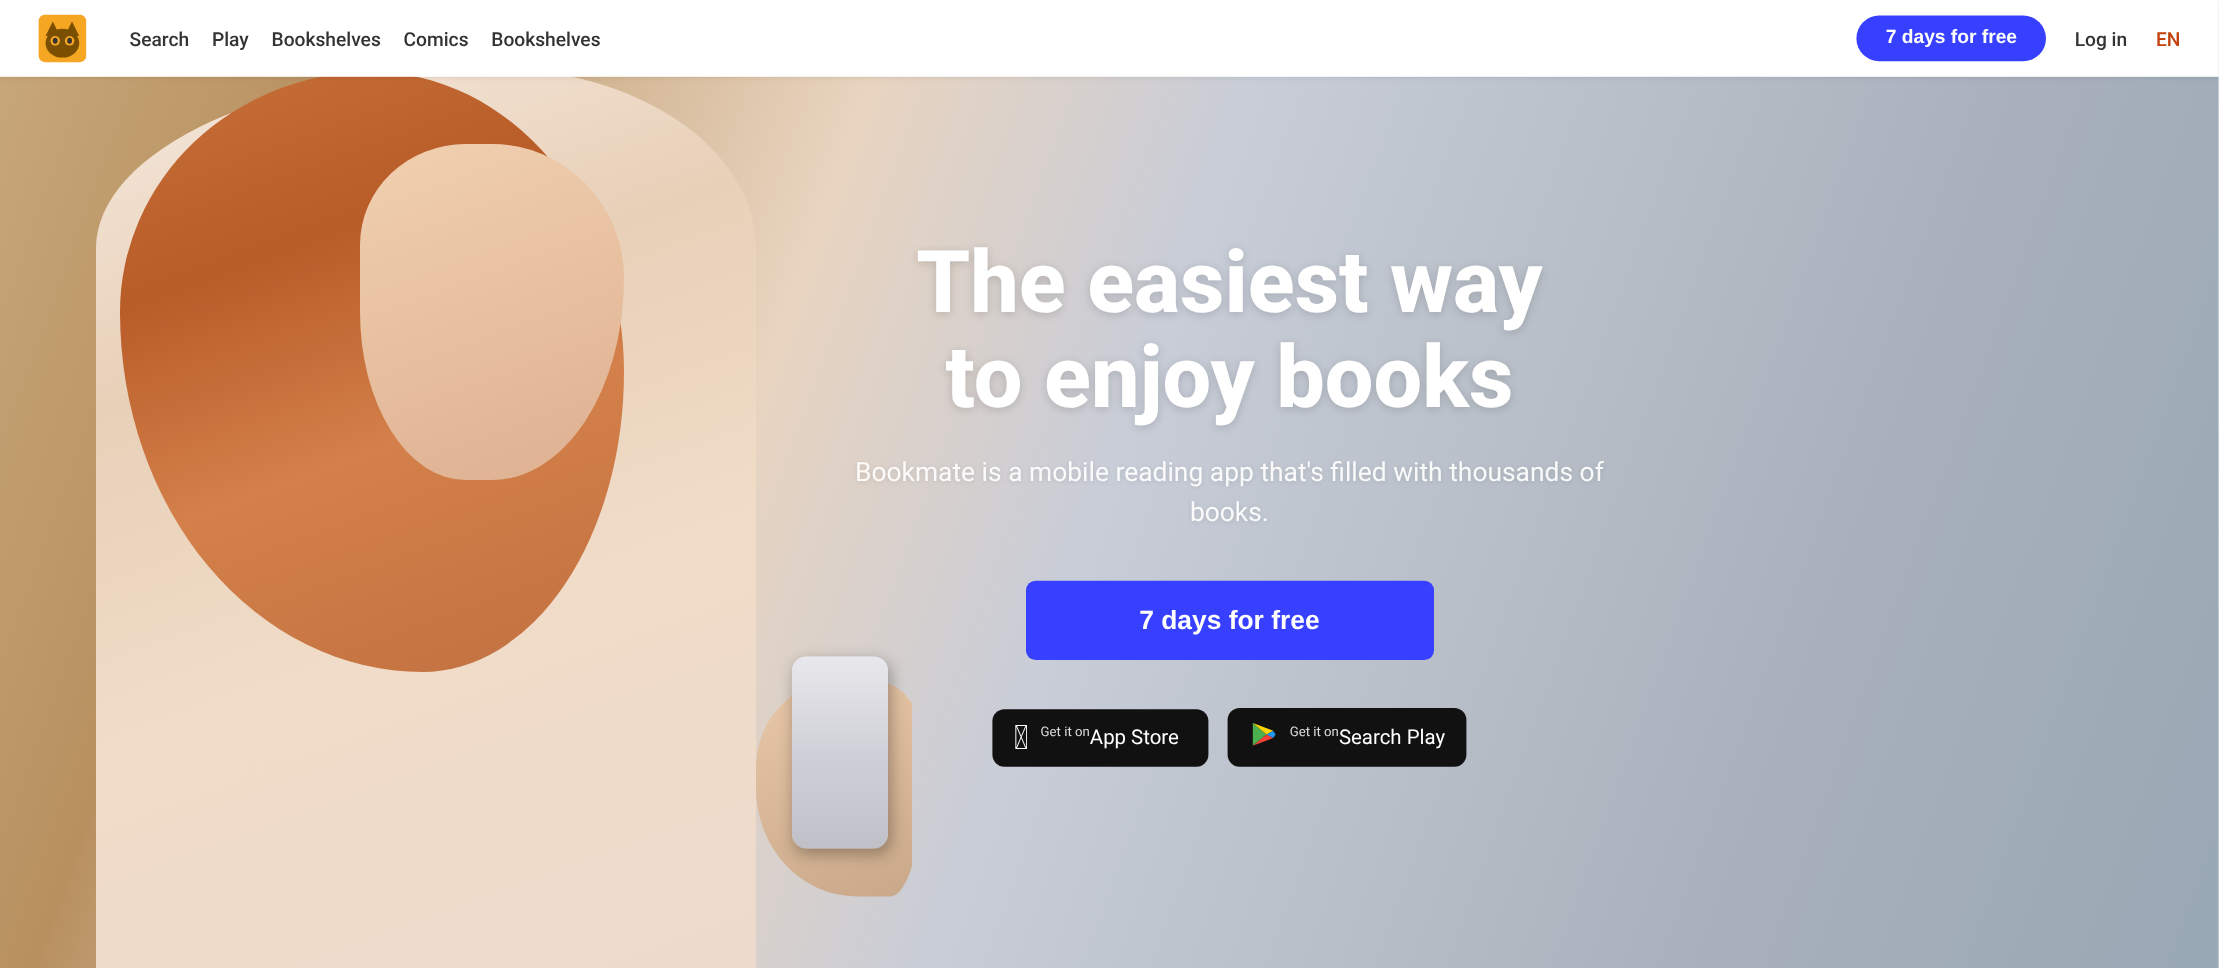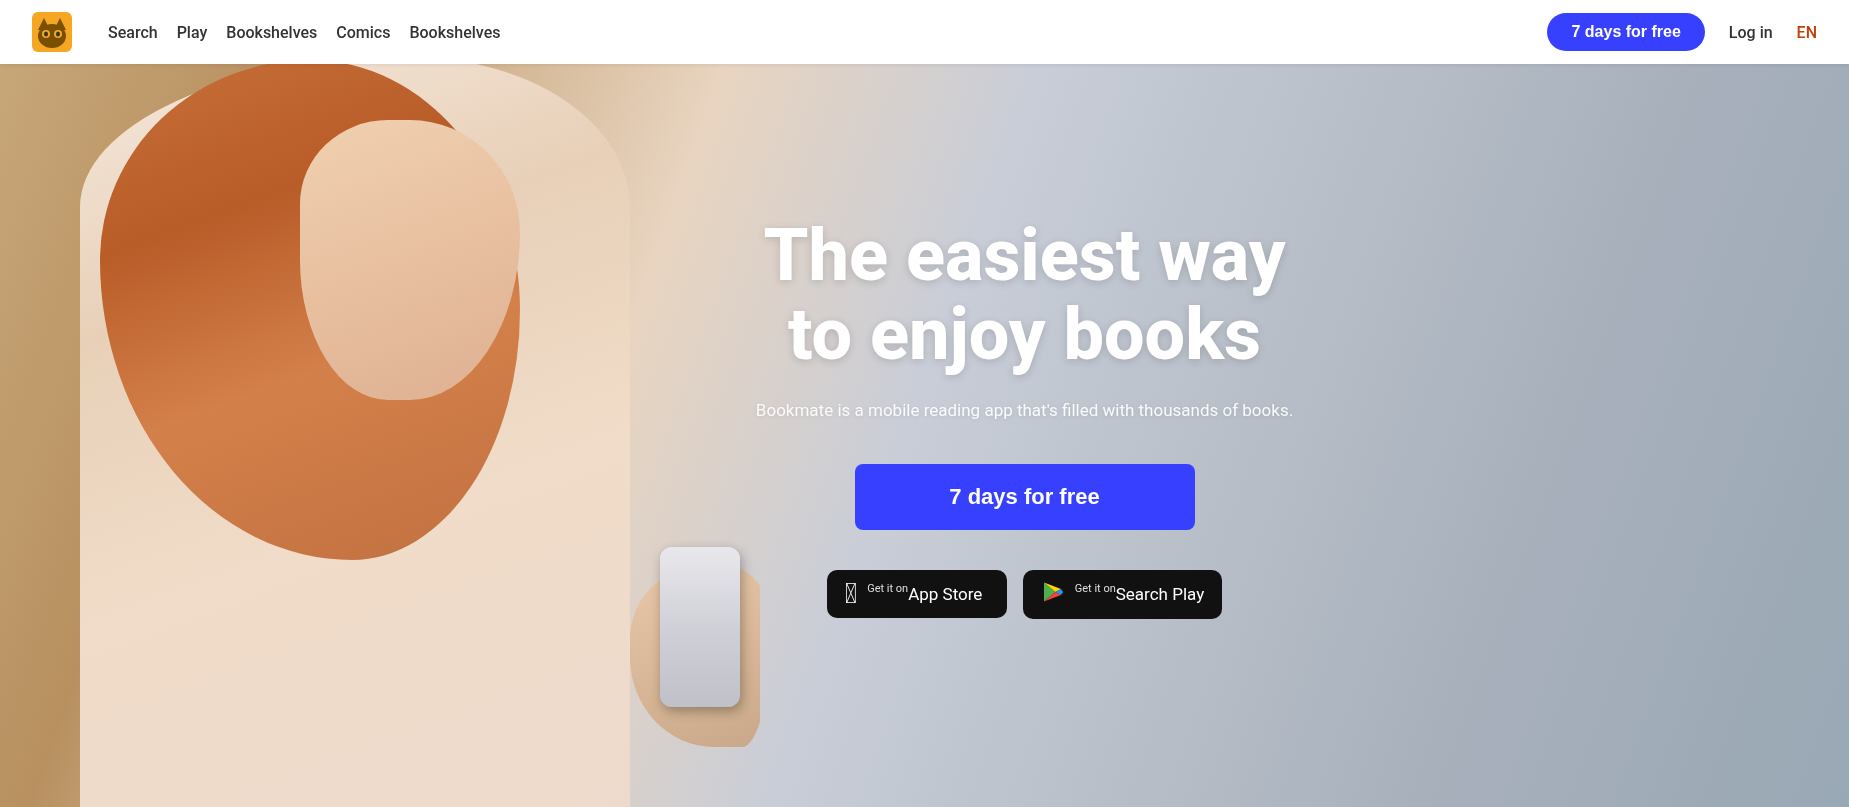--- a/index.html
+++ b/index.html
@@ -192,21 +192,21 @@
       font-size: 72px;
       font-weight: 800;
       color: #fff;
       line-height: 1.1;
       text-shadow: 0 2px 8px rgba(0,0,0,0.15);
       margin-bottom: 24px;
       margin-top: 28px;
     }
 
     .hero-subtitle {
-      font-size: 17px;
+      font-size: 22px;
       color: rgba(255,255,255,0.92);
       line-height: 1.5;
       margin-bottom: 40px;
       text-shadow: 0 1px 4px rgba(0,0,0,0.1);
     }
 
     .btn-hero-trial {
       display: inline-block;
       background: #3740ff;
       color: #fff;

